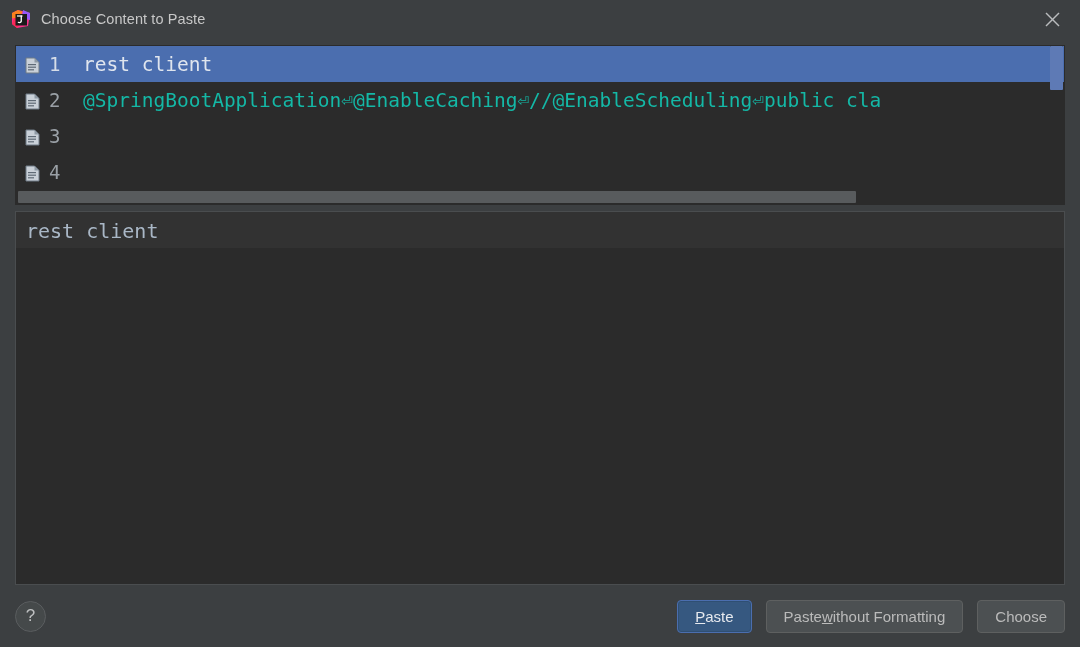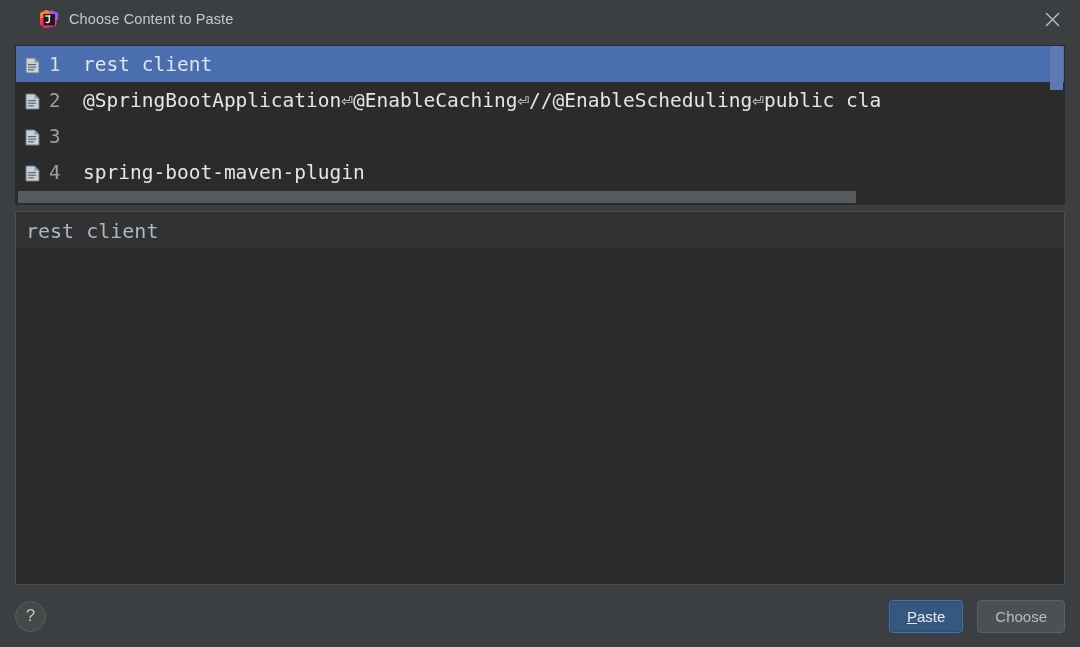--- a/index.html
+++ b/index.html
@@ -28,21 +28,20 @@
 
   
   .titlebar {
     position: relative;
     height: 38px;
     min-height: 38px;
     display: flex;
     align-items: center;
     padding-left: 11px;
     background: #3c3f41;
-    margin-left: 28px;
   }
   .app-icon {
     width: 20px;
     height: 20px;
     position: relative;
     flex: 0 0 auto;
     margin-right: 10px;
   }
   .title-text {
     font-size: 14.5px;
@@ -103,21 +102,21 @@
     flex: 0 0 auto;
     font-family: "DejaVu Sans Mono", "Liberation Mono", monospace;
     font-size: 19px;
     color: #9aa0a6;
   }
   .row.selected .idx { color: #d6dde8; }
   .row .rtext {
     flex: 1 1 auto;
     overflow: hidden;
     white-space: nowrap;
-    color: #e5e5e5;
+    color: #14b8a6;
     padding-left: 8px;
   }
   .row.selected .rtext { color: #dfe5ee; }
 
   
   .hscroll {
     position: absolute;
     left: 2px;
     bottom: 1px;
     right: 22px;
@@ -300,21 +299,20 @@
         <span class="doc-icon">
           <svg width="15" height="17" viewBox="0 0 15 17">
             <path d="M1 1 h8.5 L14 5.5 V16 H1 Z" fill="#c9d0d8" stroke="#6f7a86" stroke-width="1"></path>
             <path d="M9.5 1 L14 5.5 H9.5 Z" fill="#8e99a4"></path>
             <rect x="3" y="7" width="8" height="1.2" fill="#5f6a76"></rect>
             <rect x="3" y="9.6" width="8" height="1.2" fill="#5f6a76"></rect>
             <rect x="3" y="12.2" width="6" height="1.2" fill="#5f6a76"></rect>
           </svg>
         </span>
         <span class="idx">4</span>
-        <span class="rtext">spring-boot-maven-plugin</span>
       </div>
 
     </div>
 
     <div class="vscroll">
       <div class="vthumb"></div>
     </div>
 
     <div class="hscroll">
       <div class="thumb"></div>
@@ -328,17 +326,22 @@
 
   <div class="footer">
     <div class="help-btn">?</div>
     <div class="footer-spacer"></div>
 
     <div class="btn btn-default">
       <span class="mn">P</span>
         <span>aste</span>
     </div>
 
+    <div class="btn btn-normal">
+      <span>Paste </span>
+        <span class="mn">w</span>
+        <span>ithout Formatting</span>
+    </div>
 
     <div class="btn btn-normal">Choose</div>
   </div>
 
 </div>
 
 </body></html>

